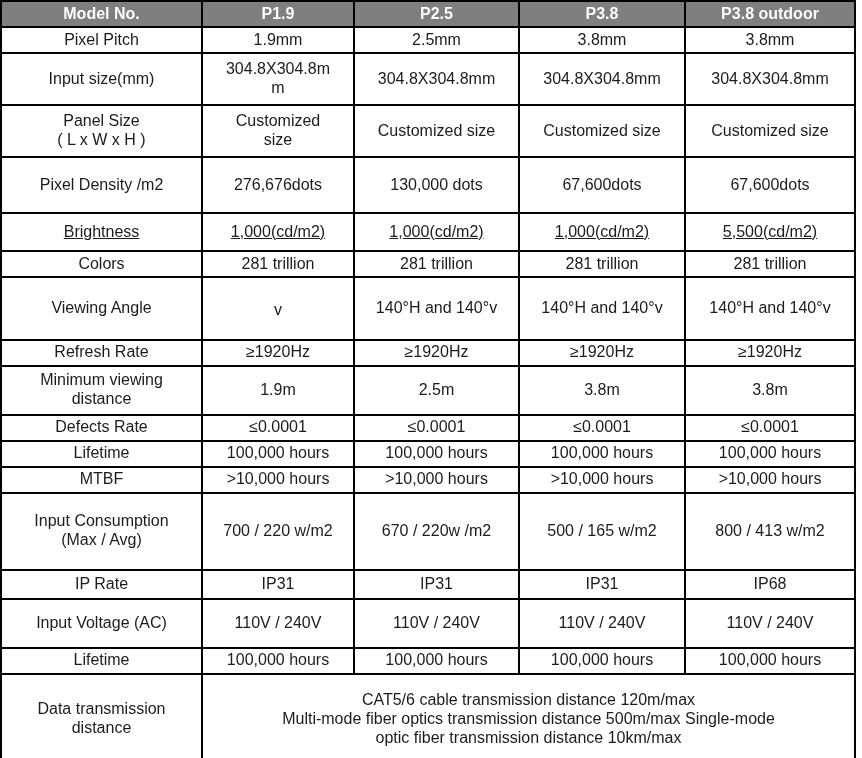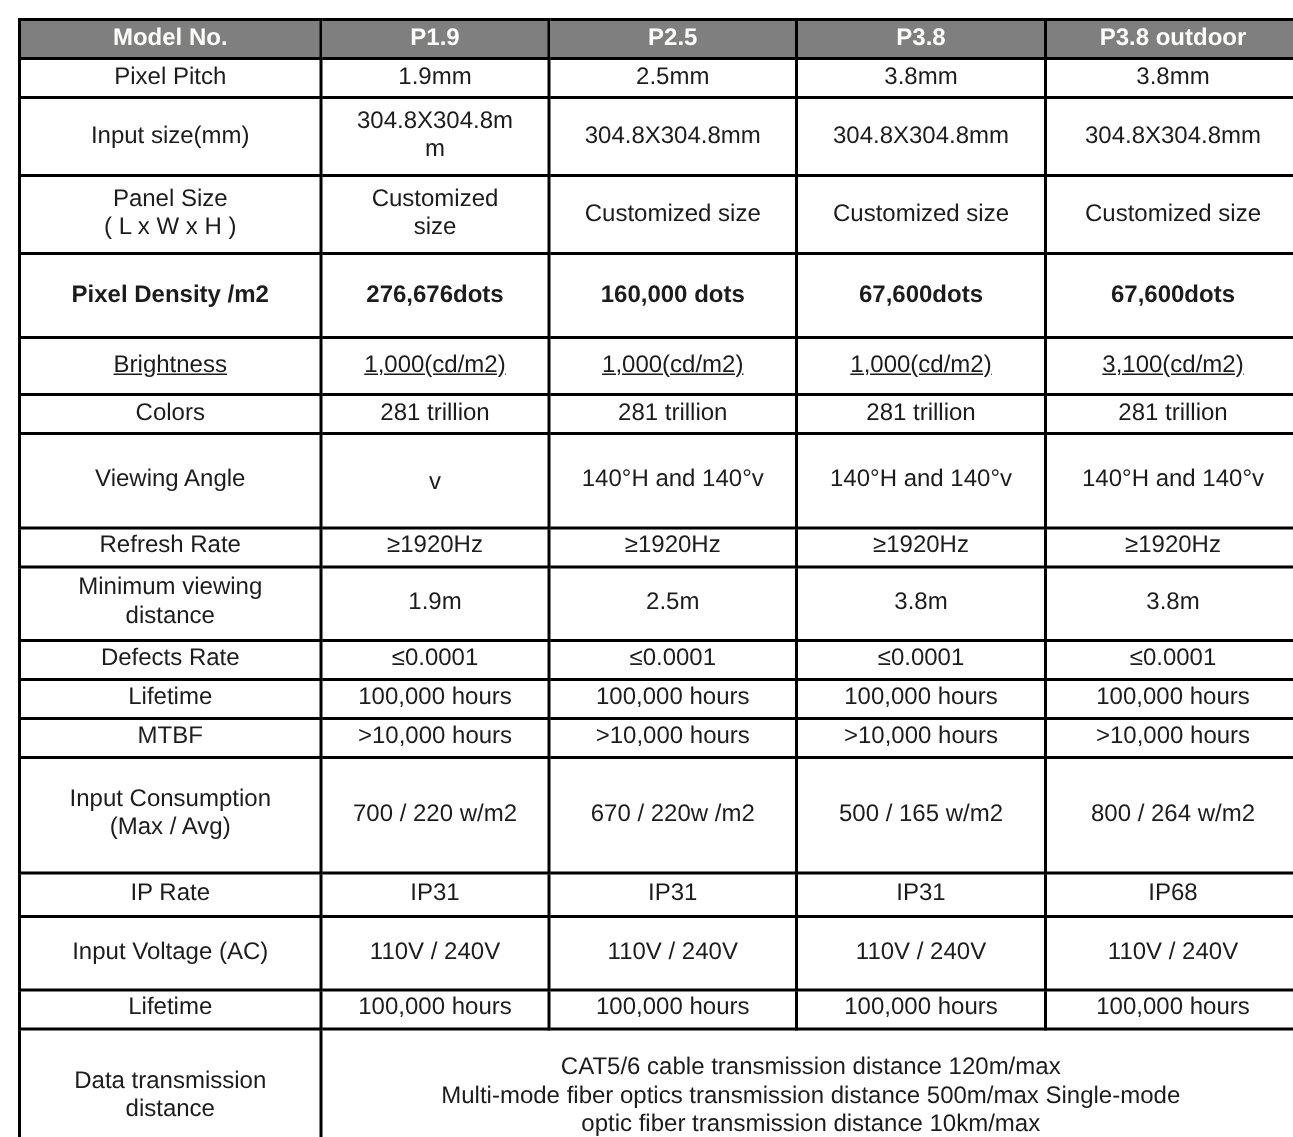--- a/index.html
+++ b/index.html
@@ -5,21 +5,21 @@
   html, body {
     margin: 0;
     padding: 0;
     background: #ffffff;
     font-family: "Liberation Sans", sans-serif;
   }
   .page {
     width: 862px;
     height: 758px;
     box-sizing: border-box;
-    padding: 12px;
+    padding: 0;
     background: #ffffff;
   }
   table.spec {
     border-collapse: collapse;
     table-layout: fixed;
     width: 854px;
   }
   table.spec th,
   table.spec td {
     border: 2px solid #000000;
@@ -37,21 +37,21 @@
     color: #fcfcf8;
     font-weight: bold;
     font-size: 16px;
   }
   
   tr.h24 > td, tr.h24 > th { height: 22px; }
   tr.h26 > td { height: 25px; }
   tr.h36 > td { height: 34px; text-decoration: underline; }
   tr.h47 > td { height: 45px; }
   tr.h50 > td { height: 48px; }
-  tr.h54 > td { height: 52px; font-weight: bold; }
+  tr.h54 > td { height: 52px; }
   tr.h75 > td { height: 73px; }
   tr.h89 > td { height: 87px; }
   
   tr.hva > td { height: 21px; margin-left: 20px; }
   td.va-cell { padding: 0; }
   .va-clip {
     height: 21px;
     overflow: hidden;
     display: flex;
     flex-direction: column;
@@ -114,30 +114,30 @@
 ( L x W x H )</td>
         <td>Customized
 size</td>
         <td>Customized size</td>
         <td>Customized size</td>
         <td>Customized size</td>
       </tr>
       <tr class="h54">
         <td>Pixel Density /m2</td>
         <td>276,676dots</td>
-        <td>160,000 dots</td>
+        <td>130,000 dots</td>
         <td>67,600dots</td>
         <td>67,600dots</td>
       </tr>
       <tr class="h36">
         <td>Brightness</td>
         <td>1,000(cd/m2)</td>
         <td>1,000(cd/m2)</td>
         <td>1,000(cd/m2)</td>
-        <td>3,100(cd/m2)</td>
+        <td>5,500(cd/m2)</td>
       </tr>
       <tr class="h24">
         <td>Colors</td>
         <td>281 trillion</td>
         <td>281 trillion</td>
         <td>281 trillion</td>
         <td>281 trillion</td>
       </tr>
       <tr class="hva">
         <td>Viewing Angle</td>
@@ -186,21 +186,21 @@
         <td>&gt;10,000 hours</td>
         <td>&gt;10,000 hours</td>
         <td>&gt;10,000 hours</td>
       </tr>
       <tr class="h75">
         <td>Input Consumption
 (Max / Avg)</td>
         <td>700 / 220 w/m2</td>
         <td>670 / 220w /m2</td>
         <td>500 / 165 w/m2</td>
-        <td>800 / 264 w/m2</td>
+        <td>800 / 413 w/m2</td>
       </tr>
       <tr class="h26">
         <td>IP Rate</td>
         <td>IP31</td>
         <td>IP31</td>
         <td>IP31</td>
         <td>IP68</td>
       </tr>
       <tr class="h47">
         <td>Input Voltage (AC)</td>

